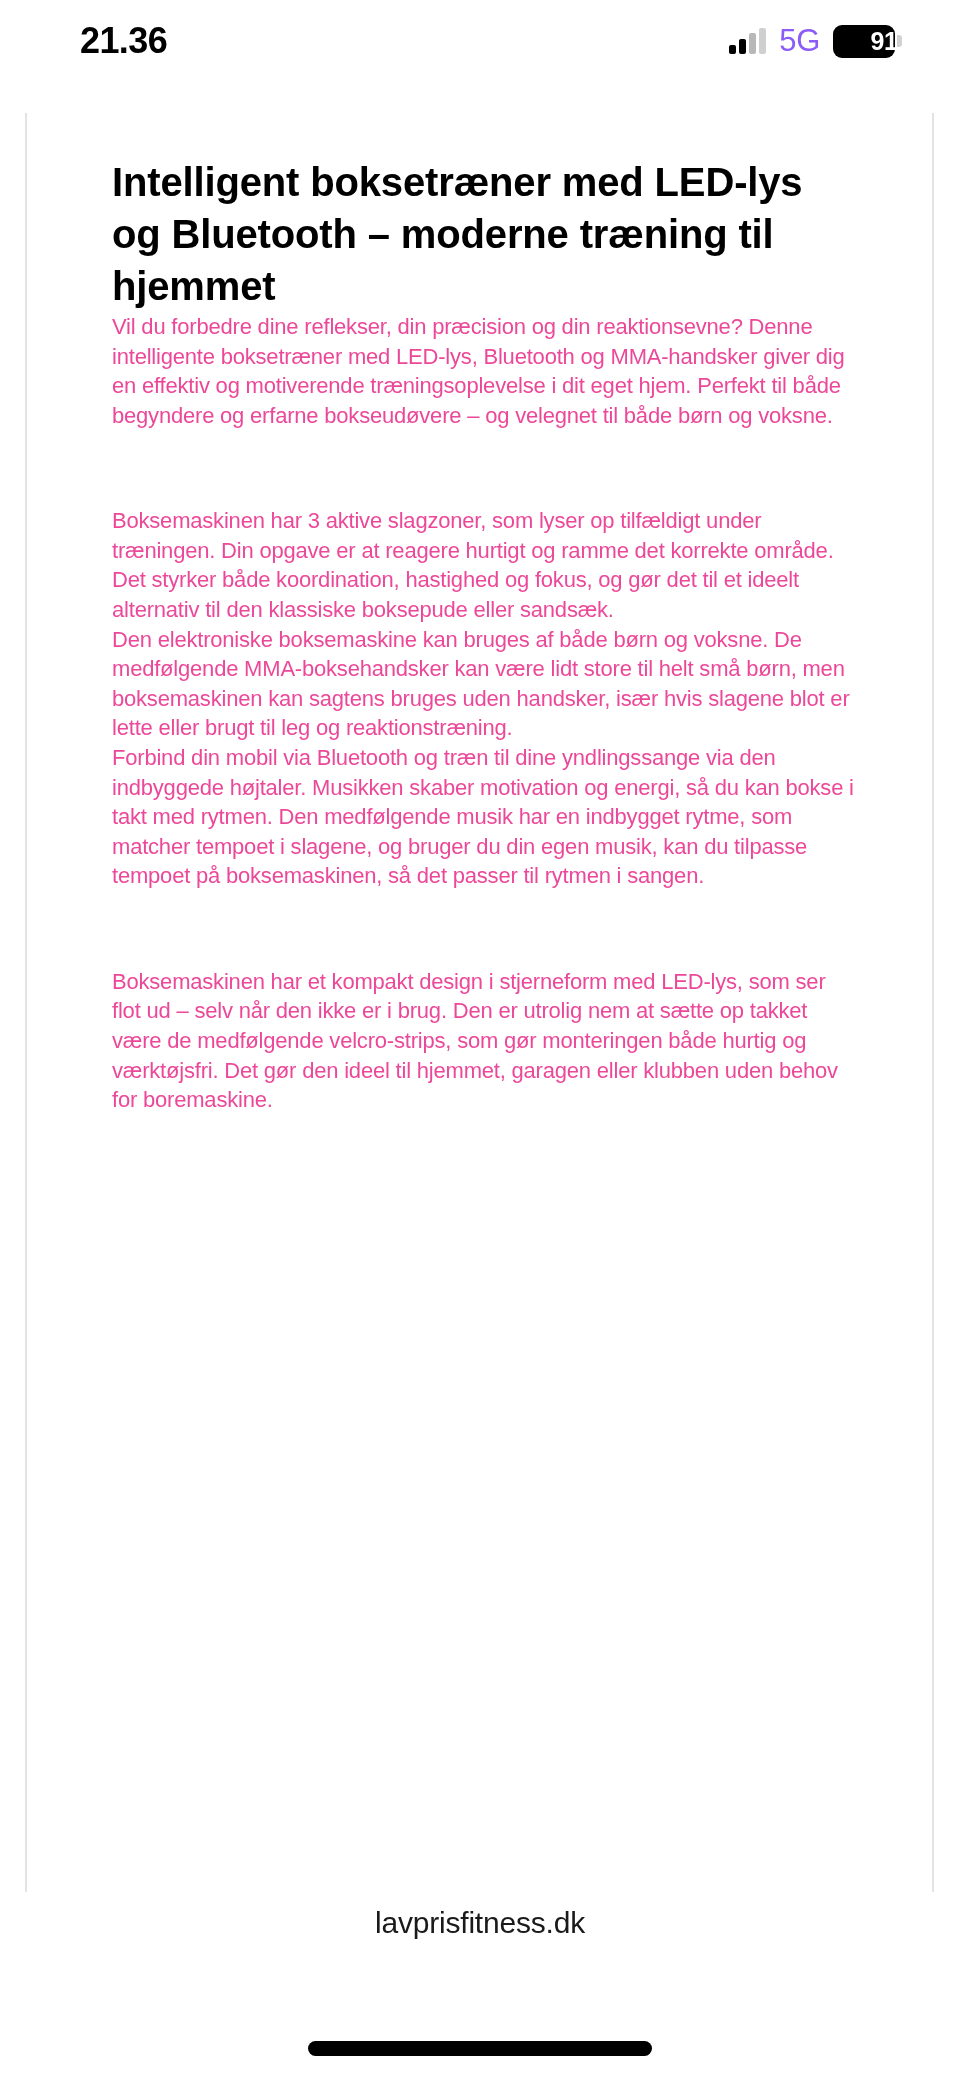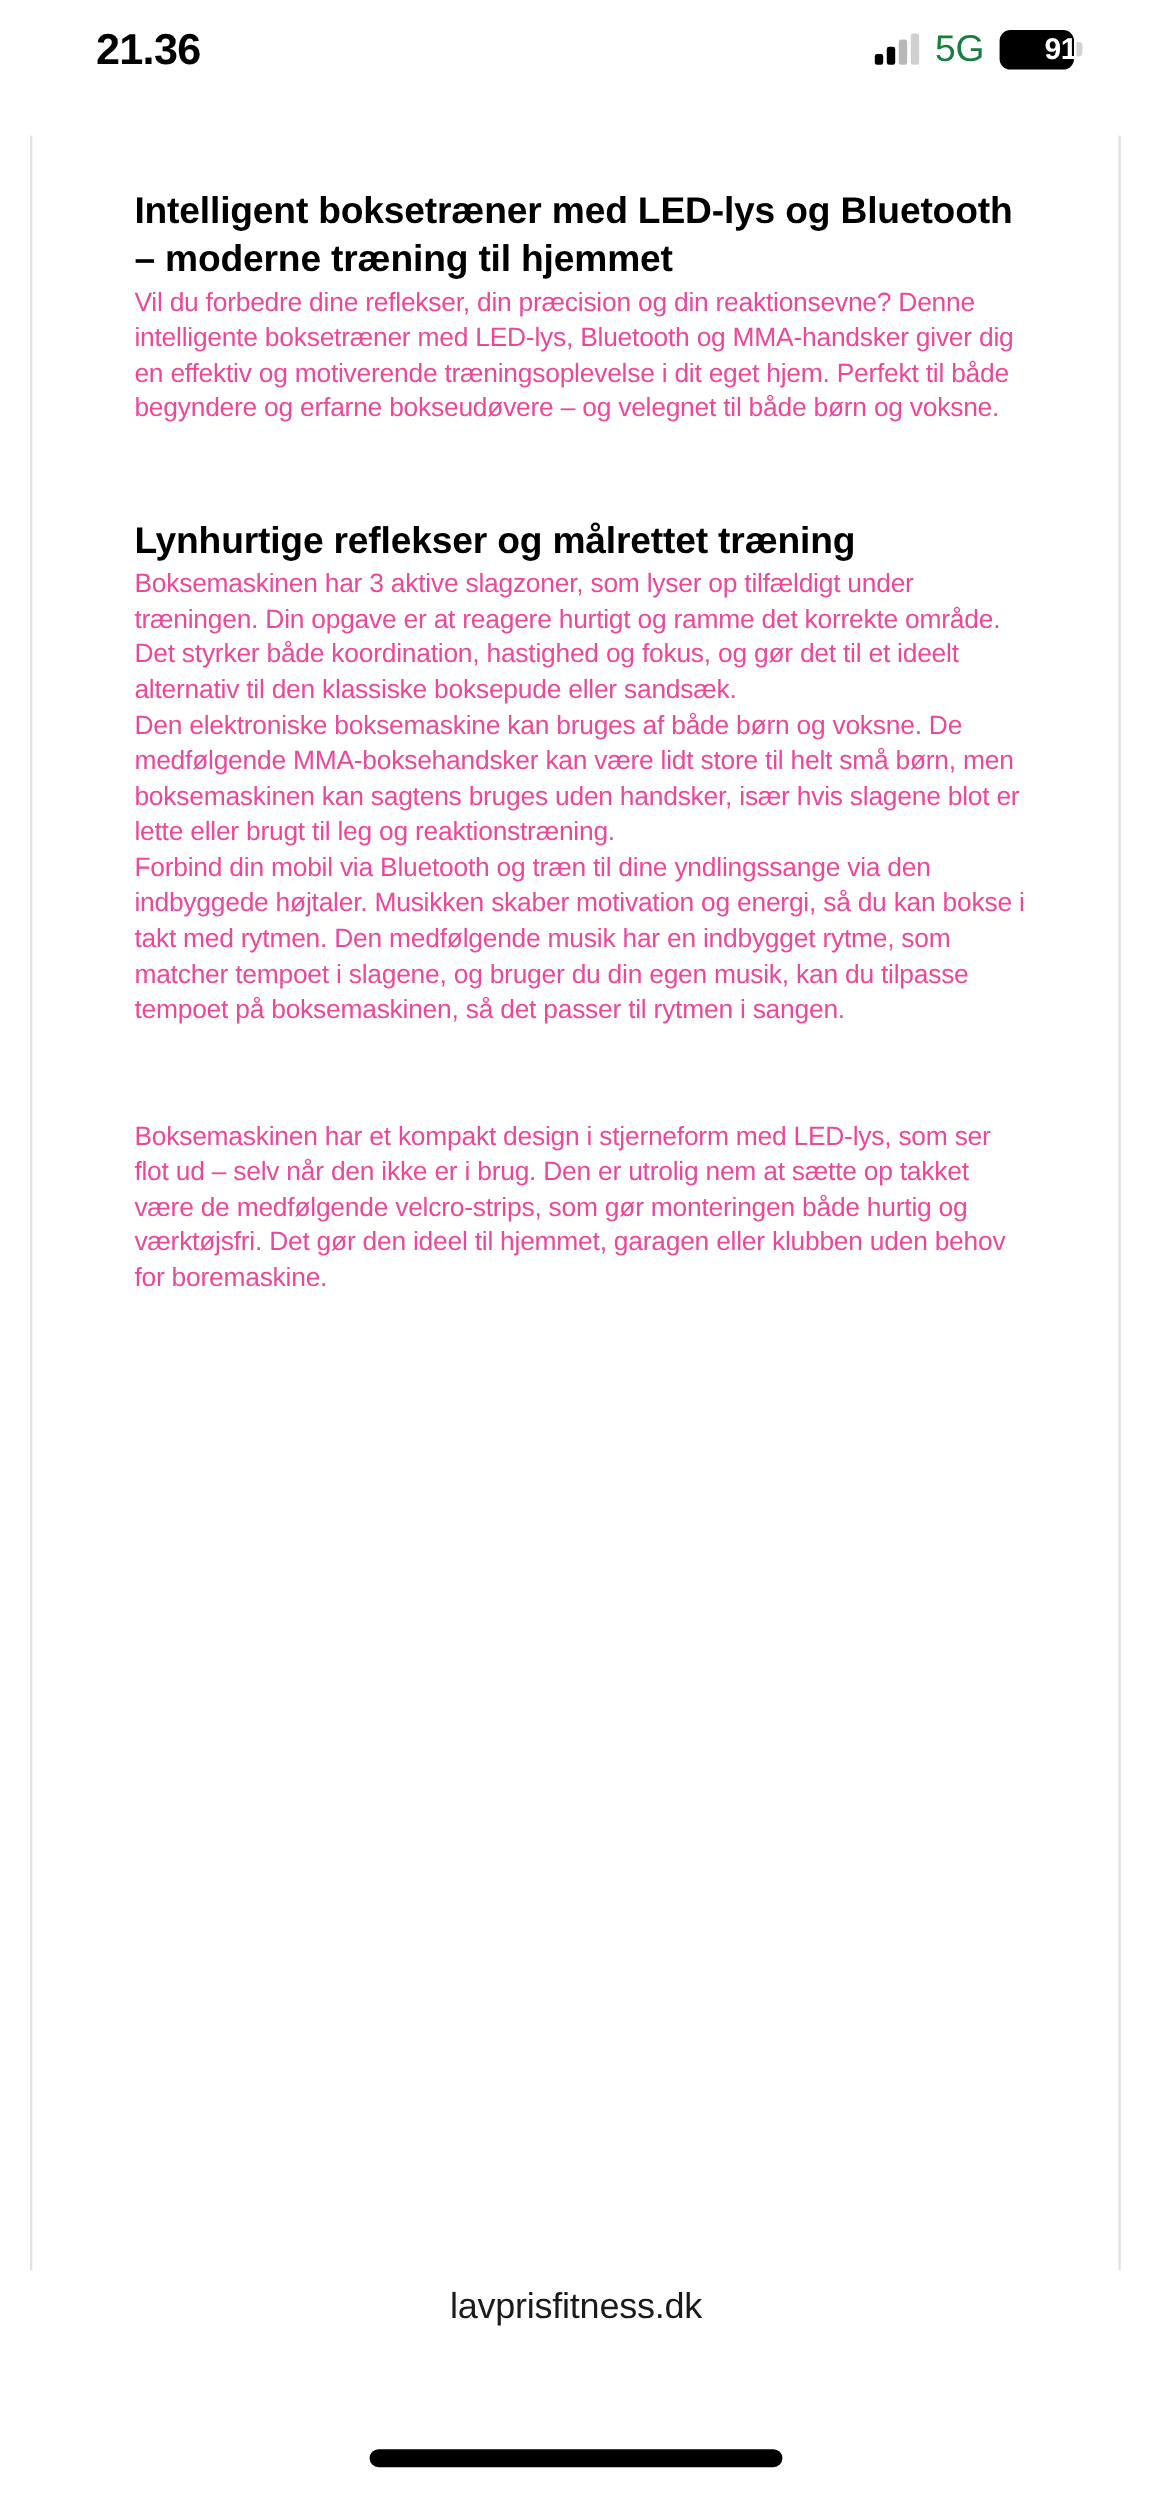--- a/index.html
+++ b/index.html
@@ -59,21 +59,21 @@
     background: #000000;
   }
   .signal-bars i:nth-child(1) { height: 9px; }
   .signal-bars i:nth-child(2) { height: 15px; }
   .signal-bars i:nth-child(3) { height: 21px; background: #b8b8b8; }
   .signal-bars i:nth-child(4) { height: 26px; background: #cfcfcf; }
 
   .network-label {
     font-size: 31px;
     font-weight: 500;
-    color: #15803d;
+    color: #8b5cf6;
     letter-spacing: -0.3px;
   }
 
   .battery {
     position: relative;
     display: flex;
     align-items: center;
   }
   .battery-body {
     width: 62px;
@@ -114,21 +114,21 @@
     overflow: hidden;
   }
 
   .article-inner {
     padding: 43px 73px 0 85px;
   }
 
   .section { margin-bottom: 0; }
 
   h2.section-heading {
-    font-size: 31px;
+    font-size: 40px;
     font-weight: 700;
     line-height: 1.30;
     color: #000000;
     letter-spacing: -0.15px;
     margin: 0;
   }
 
   p.body-text {
     font-size: 22px;
     font-weight: 400;
@@ -202,21 +202,20 @@
     <div class="article-inner">
 
       <div class="section">
         <h2 class="section-heading">Intelligent boksetræner med LED-lys og Bluetooth – moderne træning til hjemmet</h2>
         <p class="body-text">Vil du forbedre dine reflekser, din præcision og din reaktionsevne? Denne intelligente boksetræner med LED-lys, Bluetooth og MMA-handsker giver dig en effektiv og motiverende træningsoplevelse i dit eget hjem. Perfekt til både begyndere og erfarne bokseudøvere – og velegnet til både børn og voksne.</p>
       </div>
 
       <div class="section-gap"></div>
 
       <div class="section">
-        <h2 class="section-heading">Lynhurtige reflekser og målrettet træning</h2>
         <p class="body-text">Boksemaskinen har 3 aktive slagzoner, som lyser op tilfældigt under træningen. Din opgave er at reagere hurtigt og ramme det korrekte område. Det styrker både koordination, hastighed og fokus, og gør det til et ideelt alternativ til den klassiske boksepude eller sandsæk.</p>
         <p class="body-text">Den elektroniske boksemaskine kan bruges af både børn og voksne. De medfølgende MMA-boksehandsker kan være lidt store til helt små børn, men boksemaskinen kan sagtens bruges uden handsker, især hvis slagene blot er lette eller brugt til leg og reaktionstræning.</p>
         <p class="body-text">Forbind din mobil via Bluetooth og træn til dine yndlingssange via den indbyggede højtaler. Musikken skaber motivation og energi, så du kan bokse i takt med rytmen. Den medfølgende musik har en indbygget rytme, som matcher tempoet i slagene, og bruger du din egen musik, kan du tilpasse tempoet på boksemaskinen, så det passer til rytmen i sangen.</p>
       </div>
 
       <div class="section-gap"></div>
 
       <div class="section">
         <p class="body-text">Boksemaskinen har et kompakt design i stjerneform med LED-lys, som ser flot ud – selv når den ikke er i brug. Den er utrolig nem at sætte op takket være de medfølgende velcro-strips, som gør monteringen både hurtig og værktøjsfri. Det gør den ideel til hjemmet, garagen eller klubben uden behov for boremaskine.</p>
       </div>

